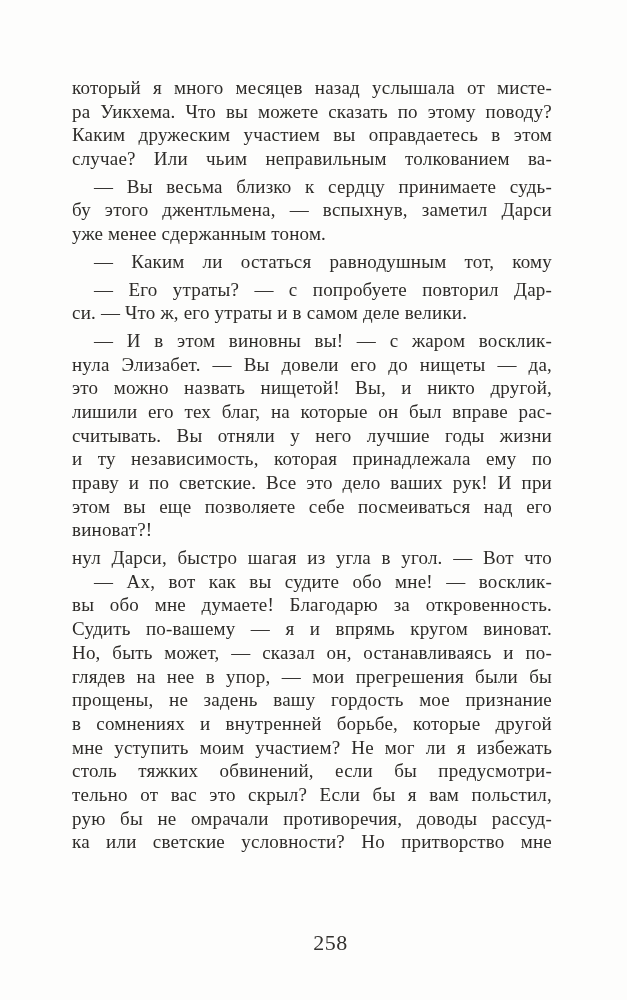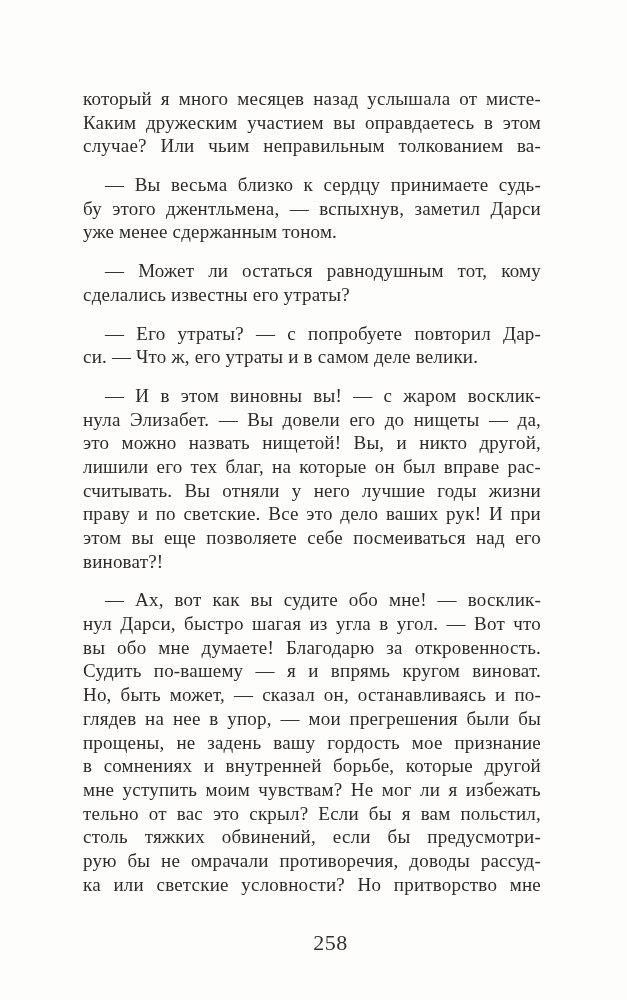--- a/index.html
+++ b/index.html
@@ -18,21 +18,21 @@
   .text-block {
     position: absolute;
     left: 68px;
     top: 72px;
     width: 488px;
     color: #2e2c29;
     font-size: 19px;
     line-height: 23.7px;
     letter-spacing: 0.2px;
   }
-  .paragraph { margin: 15px; }
+  .paragraph { margin: 4px; }
   .line {
     text-align: justify;
     text-align-last: justify;
     white-space: normal;
     height: 23.7px;
     overflow: hidden;
   }
   .line.lastline { text-align-last: left; }
   .line.indent { padding-left: 22px; font-family: Liberation Serif, serif; }
   .folio {
@@ -46,56 +46,57 @@
     letter-spacing: 0.5px;
   }
 </style>
 </head>
 <body>
 
 <div class="page">
   <main class="text-block">
       <div class="paragraph">
         <div class="line">который я много месяцев назад услышала от мисте-</div>
+        <div class="line">ра Уикхема. Что вы можете сказать по этому поводу?</div>
         <div class="line">Каким дружеским участием вы оправдаетесь в этом</div>
         <div class="line">случае? Или чьим неправильным толкованием ва-</div>
       </div>
       <div class="paragraph">
         <div class="line indent">— Вы весьма близко к сердцу принимаете судь-</div>
         <div class="line">бу этого джентльмена, — вспыхнув, заметил Дарси</div>
         <div class="line lastline">уже менее сдержанным тоном.</div>
       </div>
       <div class="paragraph">
-        <div class="line indent">— Может ли остаться равнодушным тот, кому</div>
-        <div class="line lastline">сделались известны его утраты?</div>
+        <div class="line indent">— Каким ли остаться равнодушным тот, кому</div>
       </div>
       <div class="paragraph">
         <div class="line indent">— Его утраты? — с попробуете повторил Дар-</div>
         <div class="line lastline">си. — Что ж, его утраты и в самом деле велики.</div>
       </div>
       <div class="paragraph">
         <div class="line indent">— И в этом виновны вы! — с жаром восклик-</div>
         <div class="line">нула Элизабет. — Вы довели его до нищеты — да,</div>
         <div class="line">это можно назвать нищетой! Вы, и никто другой,</div>
         <div class="line">лишили его тех благ, на которые он был вправе рас-</div>
         <div class="line">считывать. Вы отняли у него лучшие годы жизни</div>
+        <div class="line">и ту независимость, которая принадлежала ему по</div>
         <div class="line">праву и по светские. Все это дело ваших рук! И при</div>
         <div class="line">этом вы еще позволяете себе посмеиваться над его</div>
         <div class="line lastline">виноват?!</div>
       </div>
       <div class="paragraph">
+        <div class="line">нул Дарси, быстро шагая из угла в угол. — Вот что</div>
         <div class="line indent">— Ах, вот как вы судите обо мне! — восклик-</div>
-        <div class="line">нул Дарси, быстро шагая из угла в угол. — Вот что</div>
         <div class="line">вы обо мне думаете! Благодарю за откровенность.</div>
         <div class="line">Судить по-вашему — я и впрямь кругом виноват.</div>
         <div class="line">Но, быть может, — сказал он, останавливаясь и по-</div>
         <div class="line">глядев на нее в упор, — мои прегрешения были бы</div>
         <div class="line">прощены, не задень вашу гордость мое признание</div>
         <div class="line">в сомнениях и внутренней борьбе, которые другой</div>
-        <div class="line">мне уступить моим чувствам? Не мог ли я избежать</div>
+        <div class="line">мне уступить моим участием? Не мог ли я избежать</div>
+        <div class="line">столь тяжких обвинений, если бы предусмотри-</div>
         <div class="line">тельно от вас это скрыл? Если бы я вам польстил,</div>
-        <div class="line">столь тяжких обвинений, если бы предусмотри-</div>
         <div class="line">рую бы не омрачали противоречия, доводы рассуд-</div>
         <div class="line">ка или светские условности? Но притворство мне</div>
       </div>
     </main>
   <footer class="folio">258</footer>
 </div>
 
 </body></html>

